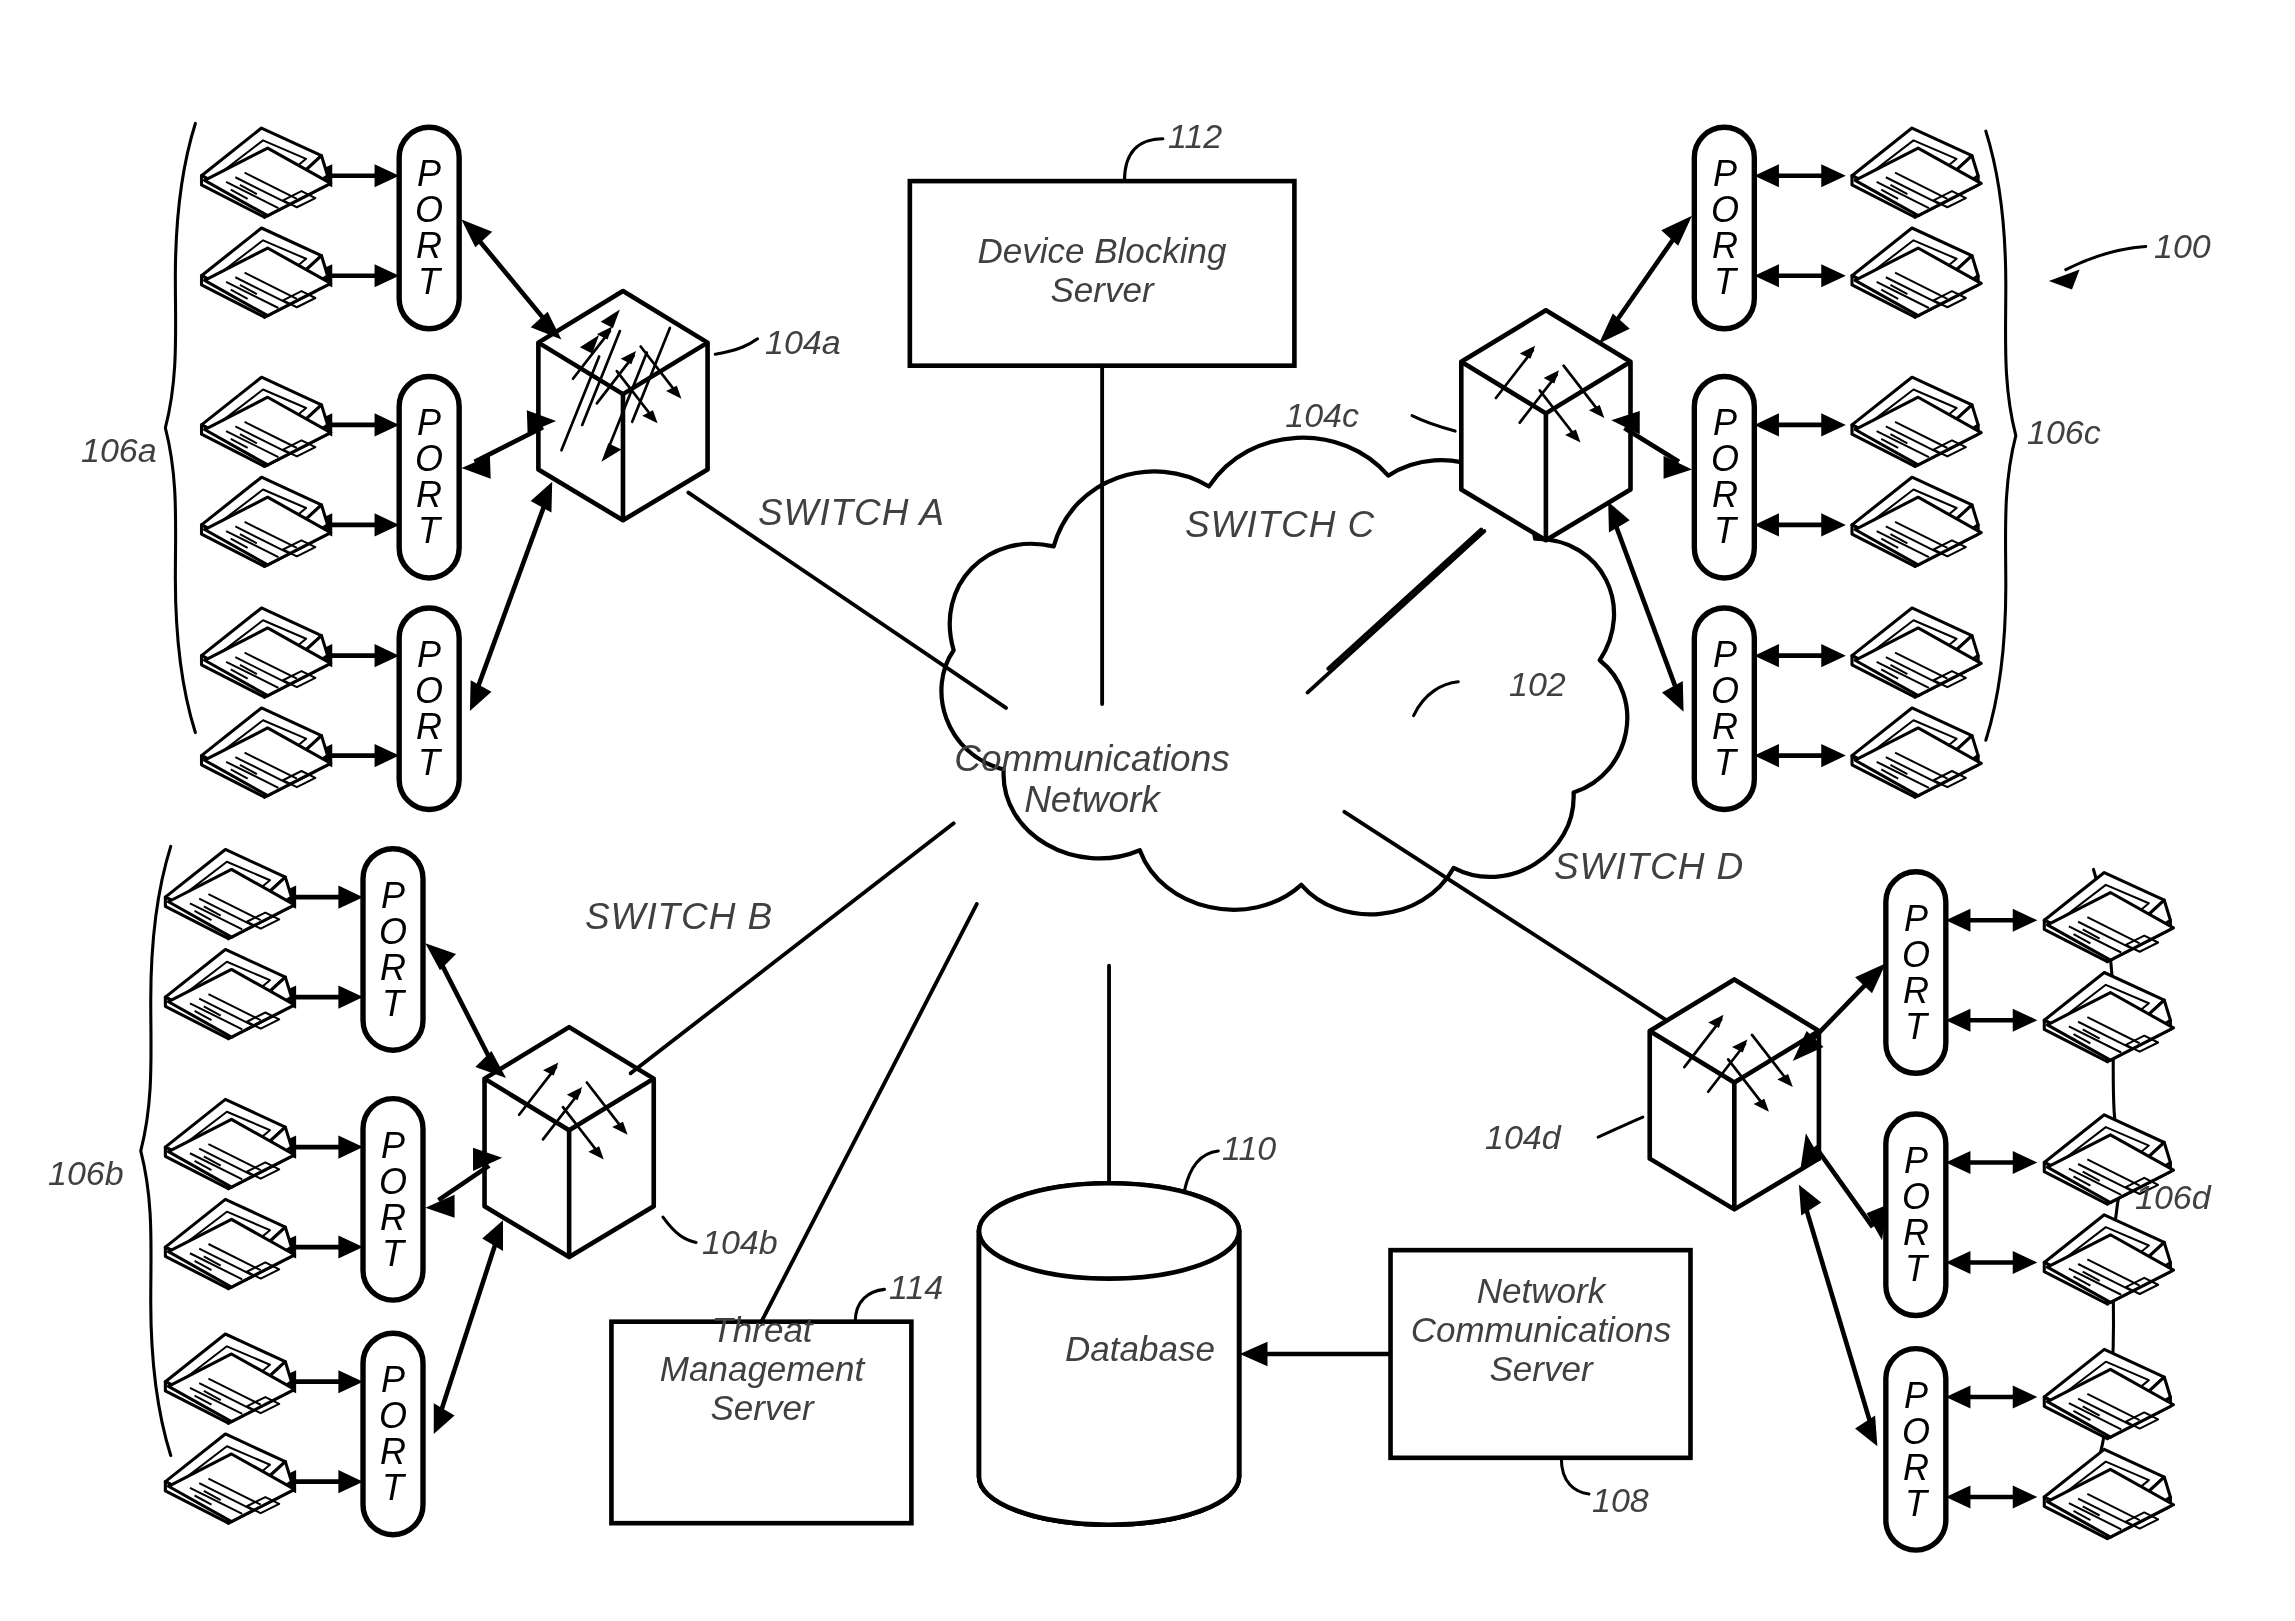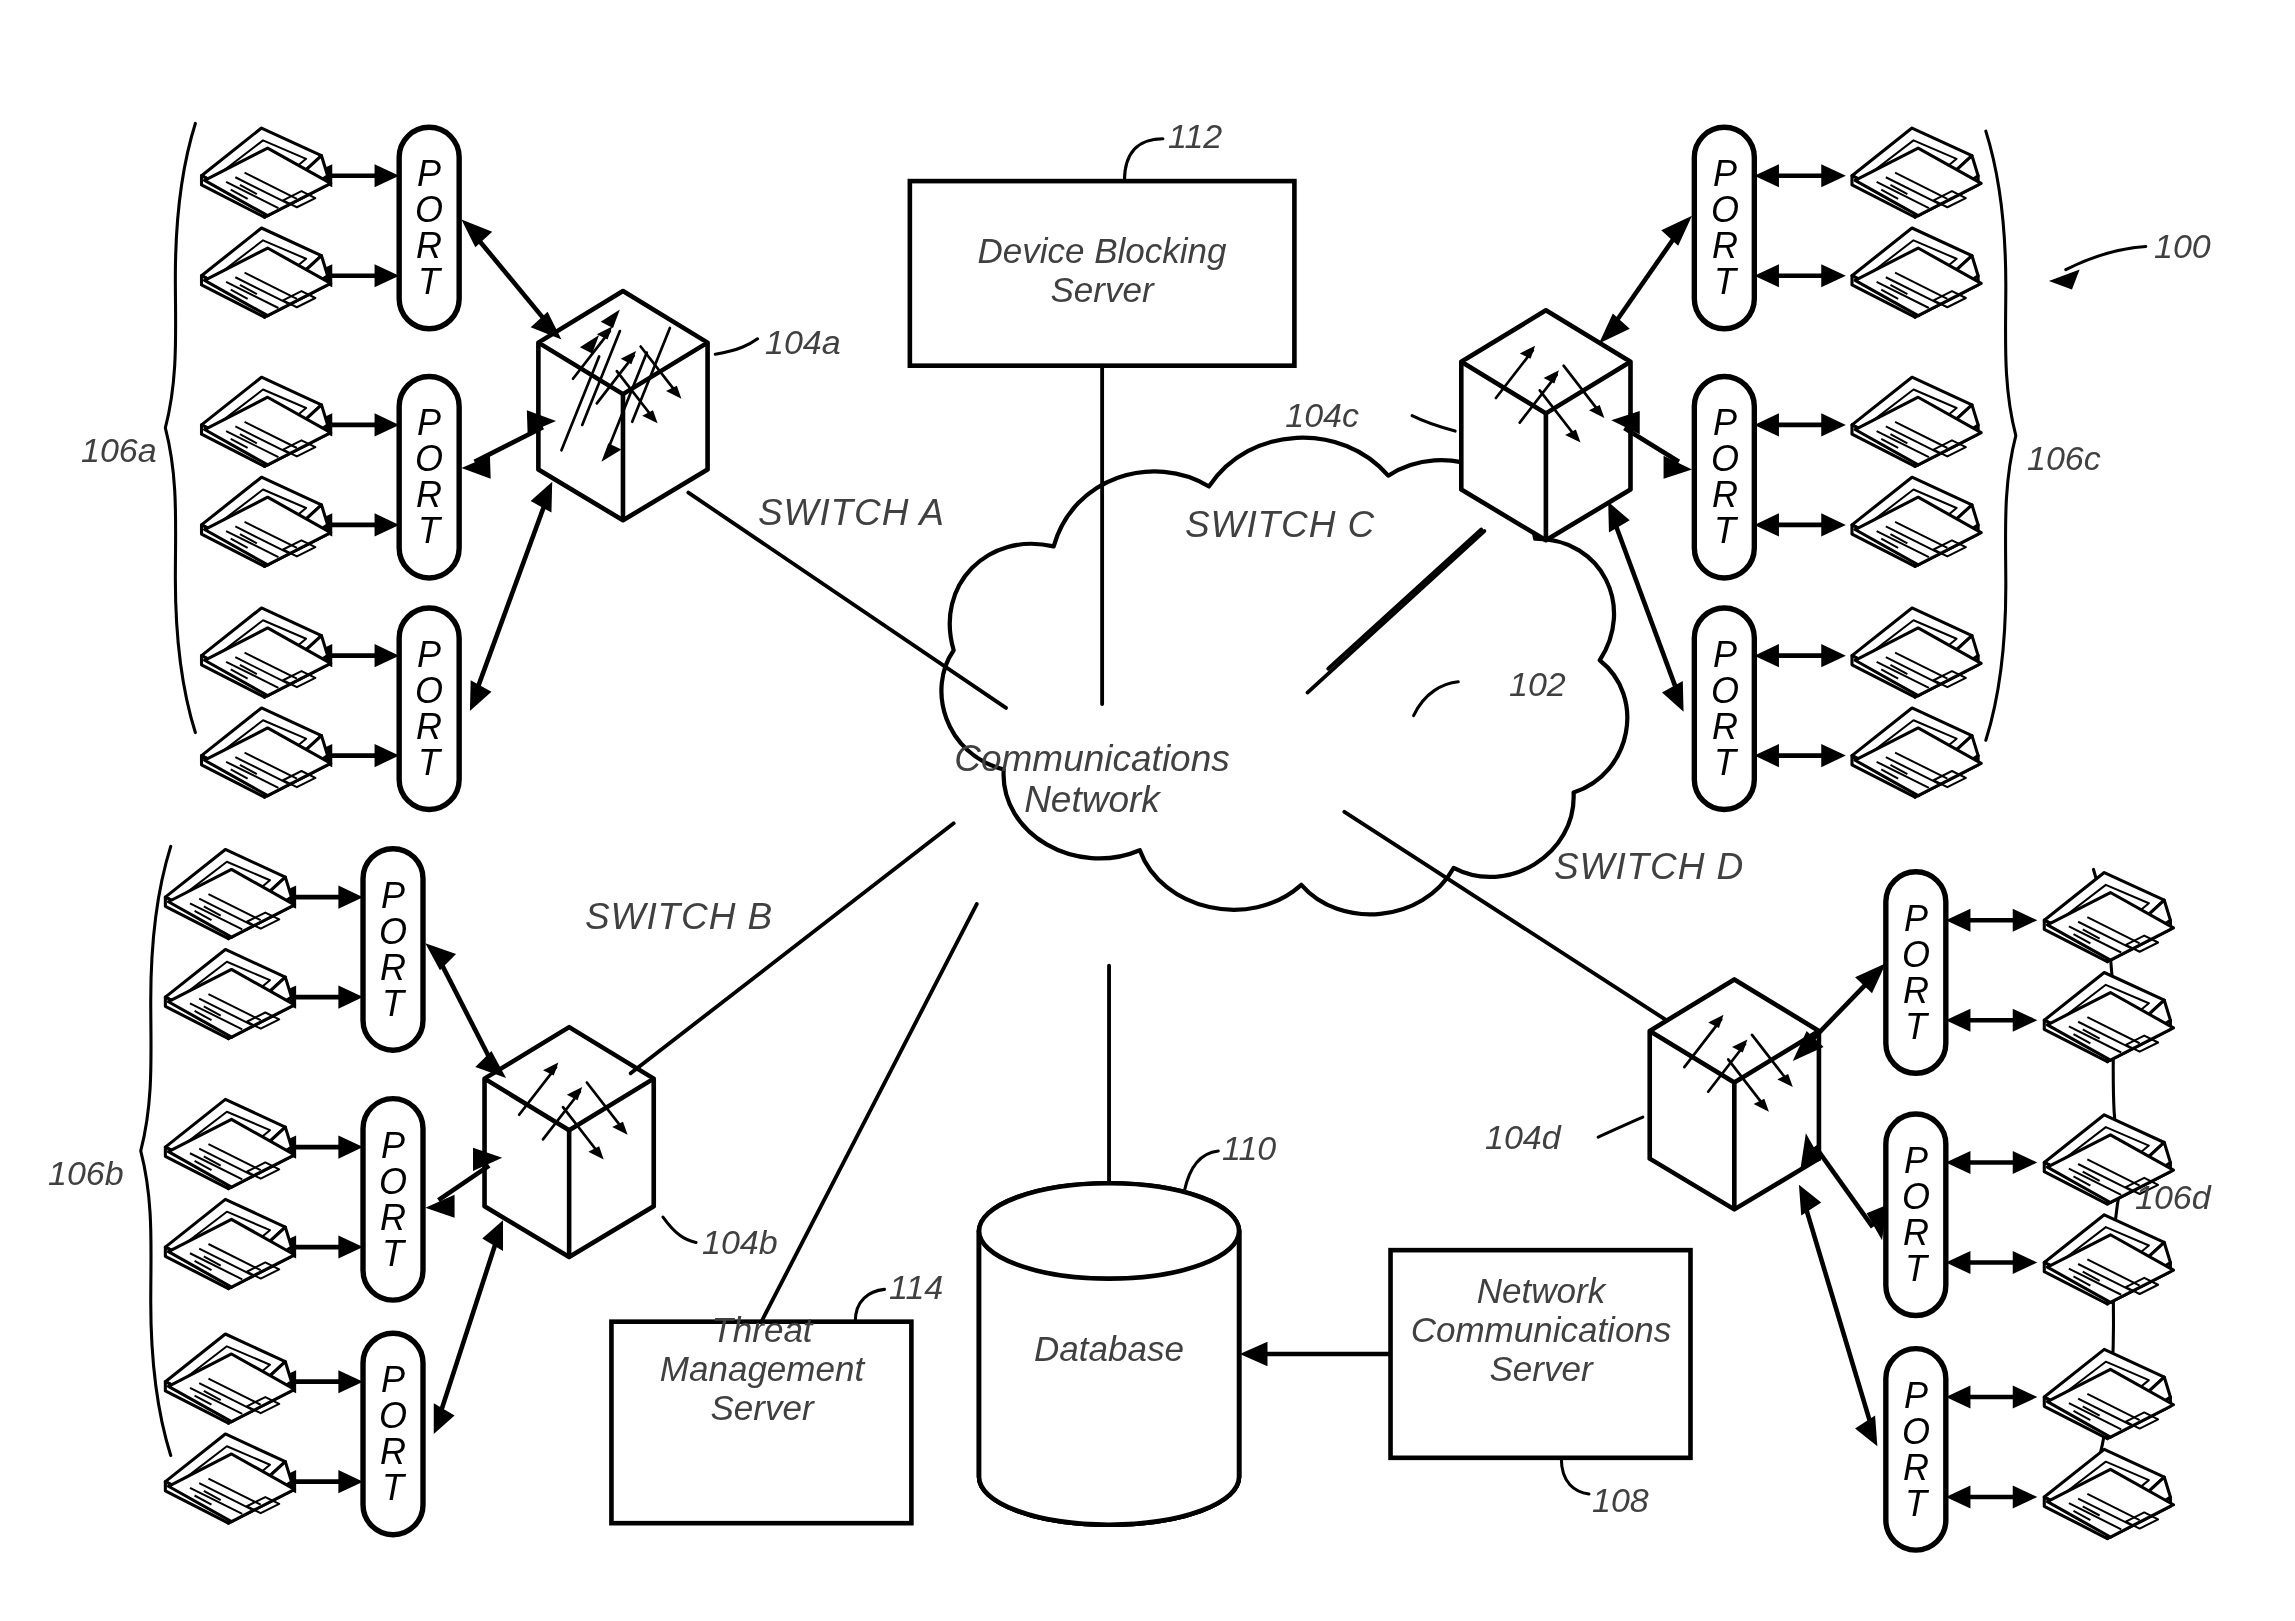--- a/index.html
+++ b/index.html
@@ -826,36 +826,36 @@
   <div>Management</div>
   <div>Server</div>
 </div>
 
 <div class="lbl box" style="left:1541px;top:1271px;transform:translateX(-50%);width:296px;">
   <div>Network</div>
   <div>Communications</div>
   <div>Server</div>
 </div>
 
-<div class="lbl box" style="left:1109px;top:1329px;transform:translateX(-50%);width:262px;font-style:italic;">Database</div>
+<div class="lbl box" style="left:1140px;top:1329px;transform:translateX(-50%);width:262px;font-style:italic;">Database</div>
 
 <div class="lbl sw" style="left:758px;top:492px;">SWITCH A</div>
 <div class="lbl sw" style="left:585px;top:896px;">SWITCH B</div>
 <div class="lbl sw" style="left:1185px;top:504px;">SWITCH C</div>
 <div class="lbl sw" style="left:1554px;top:846px;">SWITCH D</div>
 
 <div class="lbl ref" style="left:2154px;top:246px;transform:translateY(-50%);">100</div>
 <div class="lbl ref" style="left:1462px;top:665px;margin-left:47px;">102</div>
 <div class="lbl ref" style="left:765px;top:323px;">104a</div>
 <div class="lbl ref" style="left:702px;top:1223px;">104b</div>
 <div class="lbl ref" style="left:1315px;top:396px;transform:translateX(-100%);margin-left:44px;">104c</div>
 <div class="lbl ref" style="left:1485px;top:1118px;">104d</div>
 <div class="lbl ref" style="left:81px;top:450px;transform:translateY(-50%);">106a</div>
 <div class="lbl ref" style="left:48px;top:1173px;transform:translateY(-50%);">106b</div>
-<div class="lbl ref" style="left:2027px;top:458px;transform:translateY(-50%);">106c</div>
+<div class="lbl ref" style="left:2027px;top:432px;transform:translateY(-50%);">106c</div>
 <div class="lbl ref" style="left:2135px;top:1197px;transform:translateY(-50%);">106d</div>
 <div class="lbl ref" style="left:1592px;top:1481px;">108</div>
 <div class="lbl ref" style="left:1222px;top:1129px;">110</div>
 <div class="lbl ref" style="left:1168px;top:117px;">112</div>
 <div class="lbl ref" style="left:889px;top:1268px;">114</div>
 
 <div class="portstack" style="left:399px;top:127px;width:60px;height:202px;">
       <span>P</span>
       <span>O</span>
       <span>R</span>

